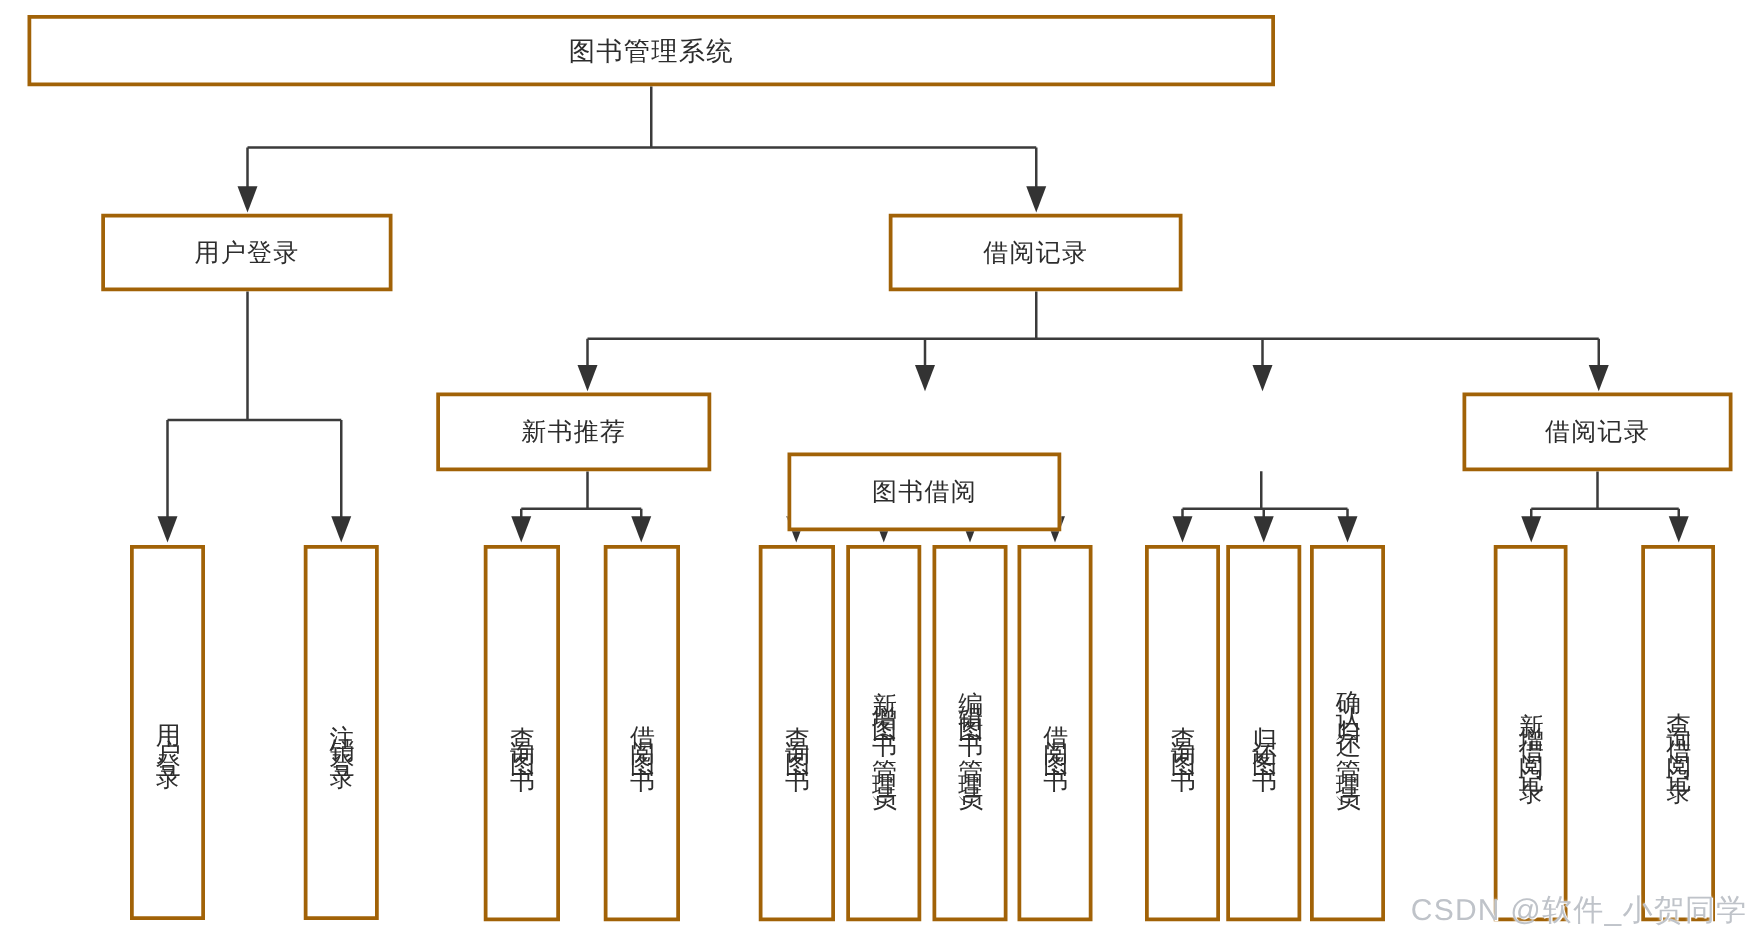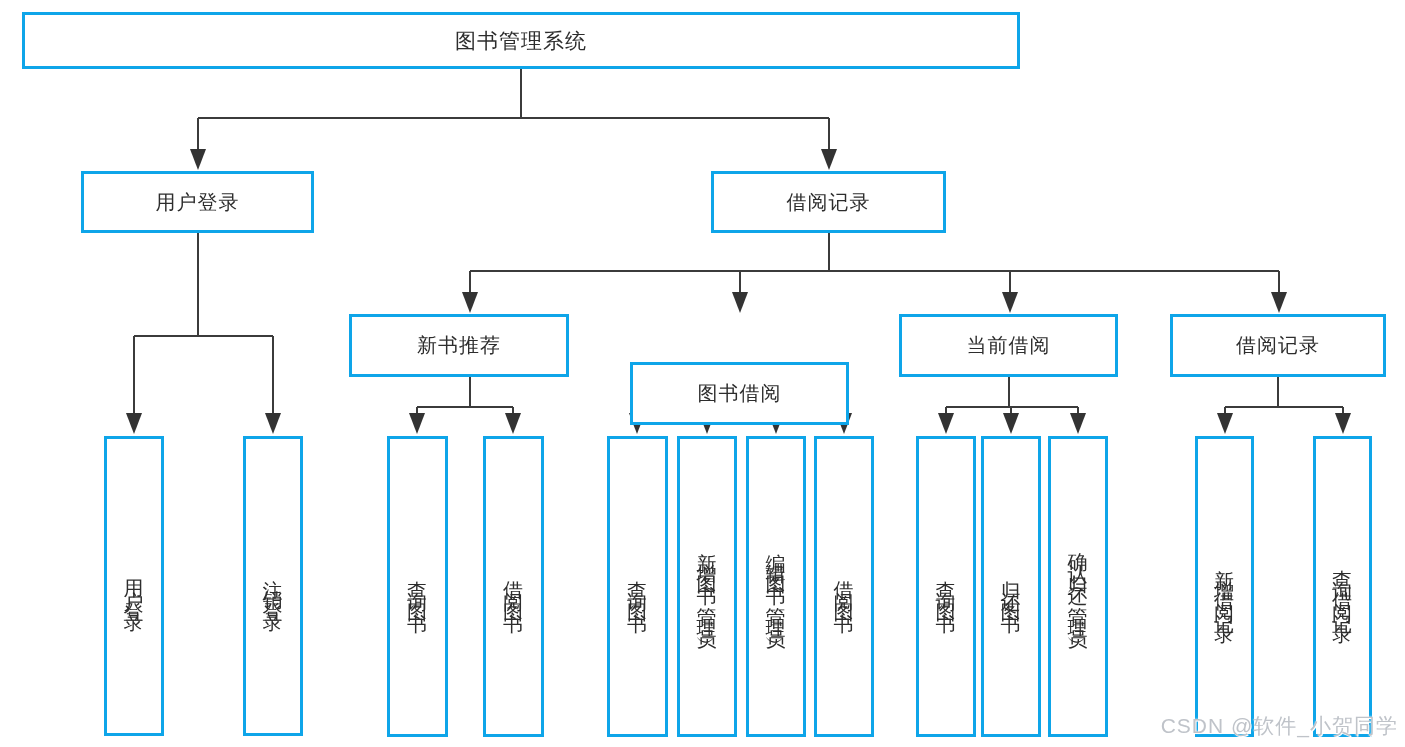--- a/index.html
+++ b/index.html
@@ -18,21 +18,21 @@
   .wires {
     position: absolute;
     left: 0;
     top: 0;
     z-index: 1;
   }
   .node {
     position: absolute;
     box-sizing: border-box;
     background: #ffffff;
-    border: 3px solid #0ea5e9;
+    border: 3px solid #a16207;
     display: flex;
     align-items: center;
     justify-content: center;
     color: #2d2d2d;
     z-index: 2;
   }
   .hnode { font-size: 20px; letter-spacing: 1px; }
   .root-node { font-size: 21px; }
   .vnode { }
   .vlabel {
@@ -41,21 +41,21 @@
     font-size: 20px;
     letter-spacing: 11px;
     line-height: 1;
     color: #2d2d2d;
   }
   .watermark {
     position: absolute;
     right: 7px;
     top: 712px;
     z-index: 5;
-    font-size: 21px;
+    font-size: 24px;
     color: #bfc3c9;
     letter-spacing: 1px;
     text-shadow: 0 0 2px #ffffff, 1px 1px 0 #ffffff;
     white-space: nowrap;
   }
 </style>
 </head>
 <body>
 
 <div class="stage">
@@ -101,23 +101,20 @@
   <div class="node hnode" style="left:711px; top:171px; width:235px; height:62px;">
     <span>借阅记录</span>
   </div>
 
   <div class="node hnode" style="left:349px; top:314px; width:220px; height:63px;">
     <span>新书推荐</span>
   </div>
   <div class="node hnode" style="left:630px; top:314px; width:219px; height:63px;margin-top:48px;">
     <span>图书借阅</span>
   </div>
-  <div class="node hnode" style="left:899px; top:314px; width:219px; height:63px;">
-    <span>当前借阅</span>
-  </div>
   <div class="node hnode" style="left:1170px; top:314px; width:216px; height:63px;">
     <span>借阅记录</span>
   </div>
 
   <div class="node vnode" style="left:104px; top:436px; width:60px; height:300px;">
     <span class="vlabel">用户登录</span>
   </div>
   <div class="node vnode" style="left:243px; top:436px; width:60px; height:300px;">
     <span class="vlabel">注销登录</span>
   </div>

